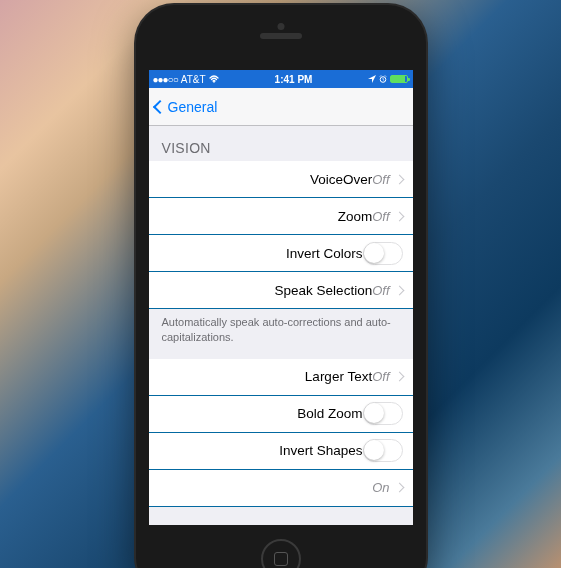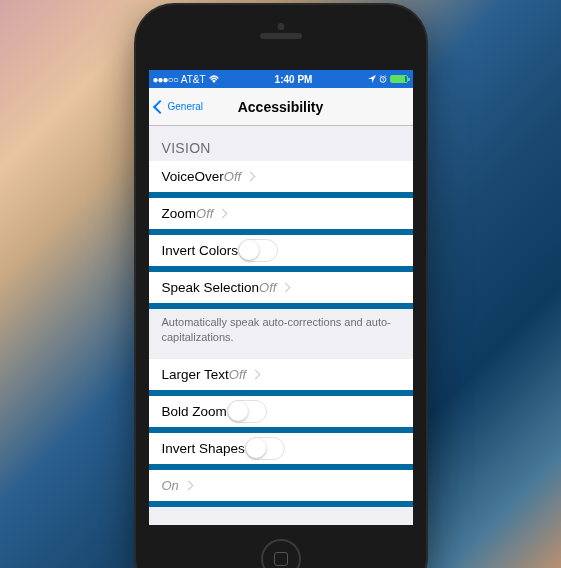--- a/index.html
+++ b/index.html
@@ -114,21 +114,21 @@
     border-bottom: 1px solid #bfbfc3;
     display: flex;
     align-items: center;
     padding: 0 6px;
     position: relative;
   }
   .back-btn {
     display: flex;
     align-items: center;
     color: #007aff;
-    font-size: 10px;
+    font-size: 14px;
     gap: 2px;
   }
   .back-chevron {
     width: 10px;
     height: 10px;
     border-left: 2.2px solid #007aff;
     border-bottom: 2.2px solid #007aff;
     transform: rotate(45deg);
     margin-right: 1px;
   }
@@ -155,23 +155,23 @@
     font-size: 11px;
     color: #6d6d72;
     padding: 6px 20px 14px 13px;
     line-height: 1.35;
   }
   .cell {
     background: #fff;
     height: 37px;
     display: flex;
     align-items: center;
-    justify-content: flex-start;
+    justify-content: flex-end;
     padding: 0 10px 0 13px;
-    border-bottom: 6px solid #0369a1;
+    border-bottom: 1px solid #0369a1;
     font-size: 13.5px;
     color: #000;
   }
   .cell:first-of-type { border-top: 1px solid #d7d7dd; }
   .cell-right {
     display: flex;
     align-items: center;
     gap: 6px;
   }
   .cell-value { color: #8e8e93; font-size: 13px; font-style: italic; }
@@ -214,21 +214,21 @@
       <div class="status-left">
         <span class="dots">●●●○○</span>
         <span>AT&amp;T</span>
         <span>
           <svg width="10" height="8" viewBox="0 0 10 8">
               <path d="M5 7 L5 7 M1 3 Q5 -1 9 3 M2.5 4.5 Q5 2 7.5 4.5 M4 6 Q5 5 6 6" stroke="#fff" stroke-width="1.2" fill="none" stroke-linecap="round"></path>
               <circle cx="5" cy="6.8" r="0.8" fill="#fff"></circle>
             </svg>
         </span>
       </div>
-      <span style="font-weight:600">1:40 PM</span>
+      <span style="font-weight:600">1:41 PM</span>
       <div class="status-right">
         <span>
           <svg width="8" height="8" viewBox="0 0 8 8">
               <path d="M0 4 L8 0 L4 8 L4 4 Z" fill="#fff"></path>
             </svg>
         </span>
         <span>
           <svg width="8" height="8" viewBox="0 0 8 8">
               <circle cx="4" cy="4.5" r="2.8" stroke="#fff" stroke-width="1" fill="none"></circle>
               <path d="M4 3 L4 4.5 L5.2 5.5" stroke="#fff" stroke-width="0.8" fill="none"></path>
@@ -239,21 +239,20 @@
             <span class="battery-fill"></span>
           </span>
       </div>
     </div>
 
     <div class="nav-bar">
       <div class="back-btn">
         <span class="back-chevron"></span>
         <span>General</span>
       </div>
-      <div class="nav-title">Accessibility</div>
     </div>
 
     <div class="content">
 
       <div class="group-header">VISION</div>
 
       <div class="cell">
         <span>VoiceOver</span>
         <span class="cell-right">
           <span class="cell-value">Off</span>

